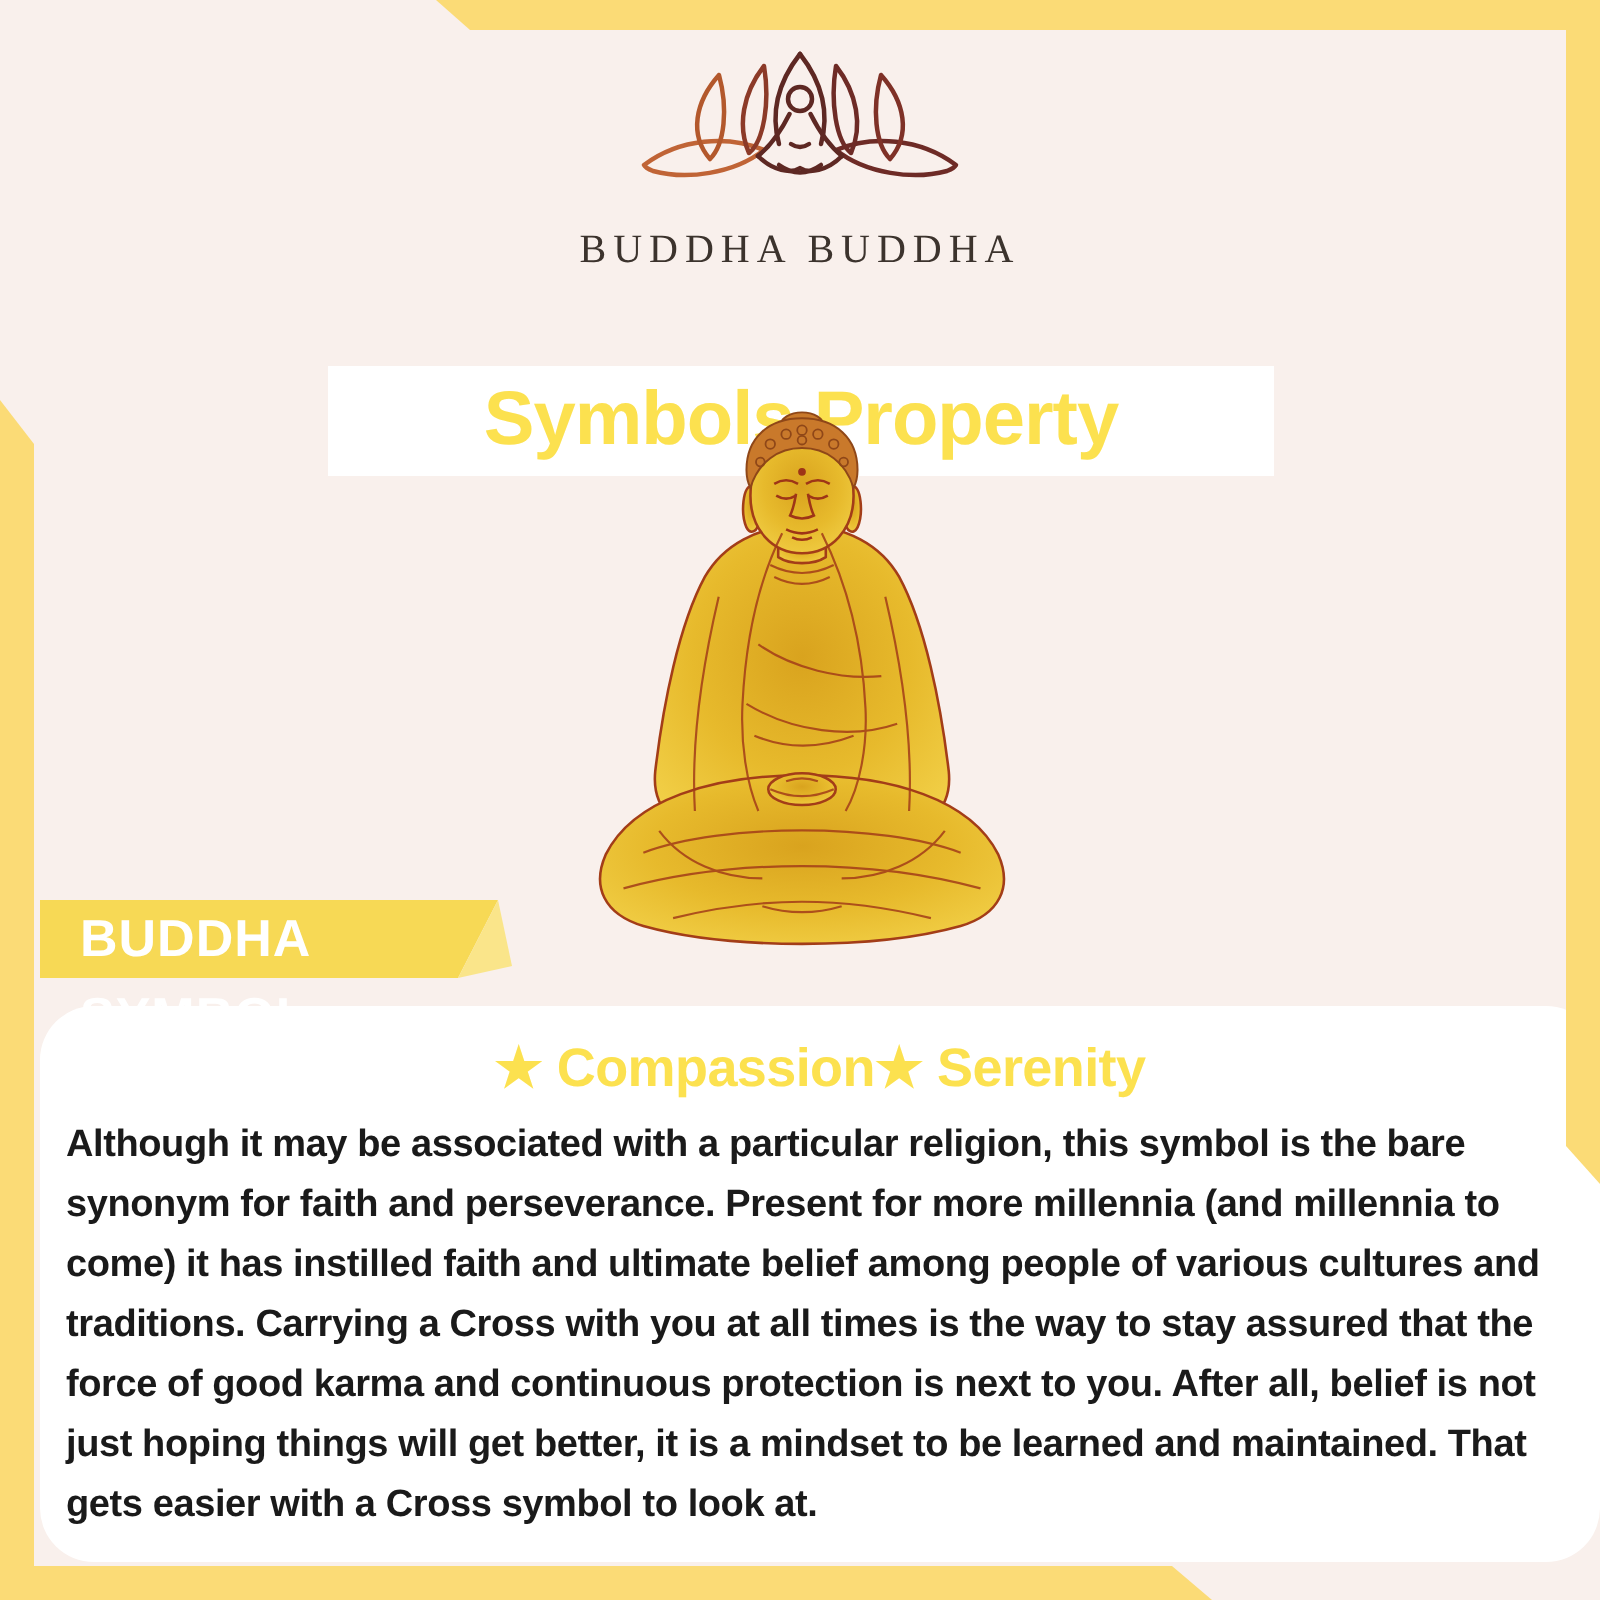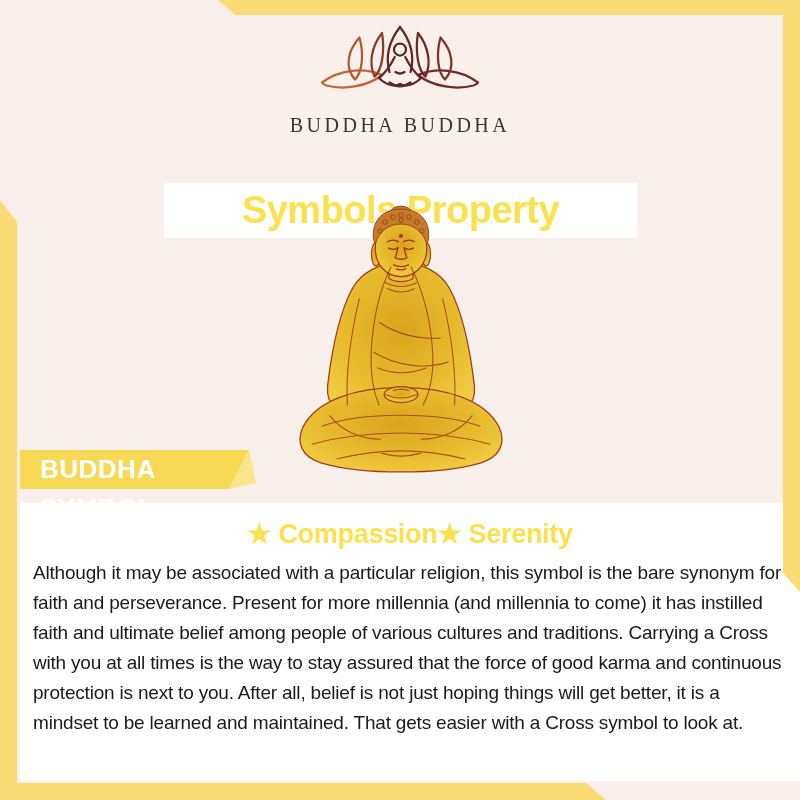--- a/index.html
+++ b/index.html
@@ -40,29 +40,29 @@
     clip-path:polygon(0 0,229px 0,209px 39px,0 39px);}
   #ribbon .flap{position:absolute;inset:0;background:#FAE58A;
     clip-path:polygon(229px 0,236px 33px,209px 39px);}
   #ribbon .label{
     position:absolute;left:20px;top:0;line-height:39px;color:#FFFFFF;
     font-size:26px;font-weight:600;letter-spacing:0.5px;
   }
   
   #content-panel{
     position:absolute;left:20px;top:503px;width:780px;height:278px;
-    background:#FFFFFF;z-index:2;
+    background:#FFFFFF;z-index:2;border-radius:27px;
   }
   #content-heading{
     position:absolute;left:0;top:15px;width:100%;text-align:center;
     font-size:27px;font-weight:800;color:#FCE14F;letter-spacing:-0.3px;
   }
   #content-paragraph{
     position:absolute;left:13px;top:55px;width:752px;
-    font-size:19px;font-weight:400;line-height:30px;color:#1A1A1A;
+    font-size:19px;font-weight:700;line-height:30px;color:#1A1A1A;
     letter-spacing:-0.2px;text-align:left;
   }
 </style>
 </head>
 <body>
 
 <div id="stage">
 
   <div class="frame" id="frame-top"></div>
   <div class="frame" id="frame-right"></div>

